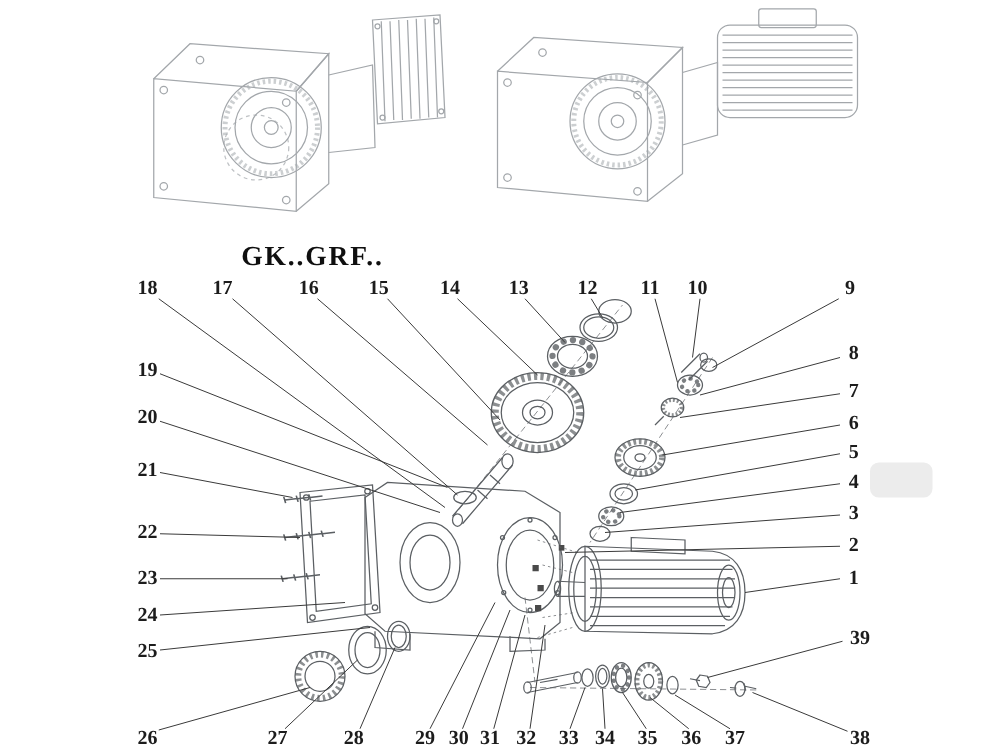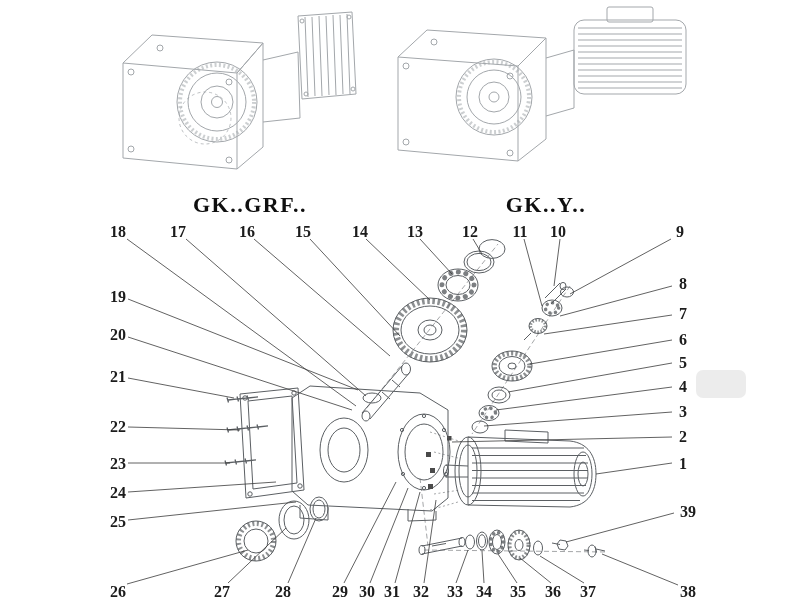--- a/index.html
+++ b/index.html
@@ -272,15 +272,14 @@
       <text x="553" y="591" class="callout">36</text>
       <line x1="584" y1="583" x2="540" y2="556" class="leader"></line>
       <text x="588" y="591" class="callout">37</text>
       <line x1="678" y1="585" x2="602" y2="554" class="leader"></line>
       <text x="688" y="591" class="callout">38</text>
       <line x1="674" y1="513" x2="566" y2="542" class="leader"></line>
       <text x="688" y="511" class="callout">39</text>
     </svg>
 
   <div class="title title-left">GK..GRF..</div>
-  <div class="title title-right">GK..Y..</div>
 
 </div>
 
 </body></html>

